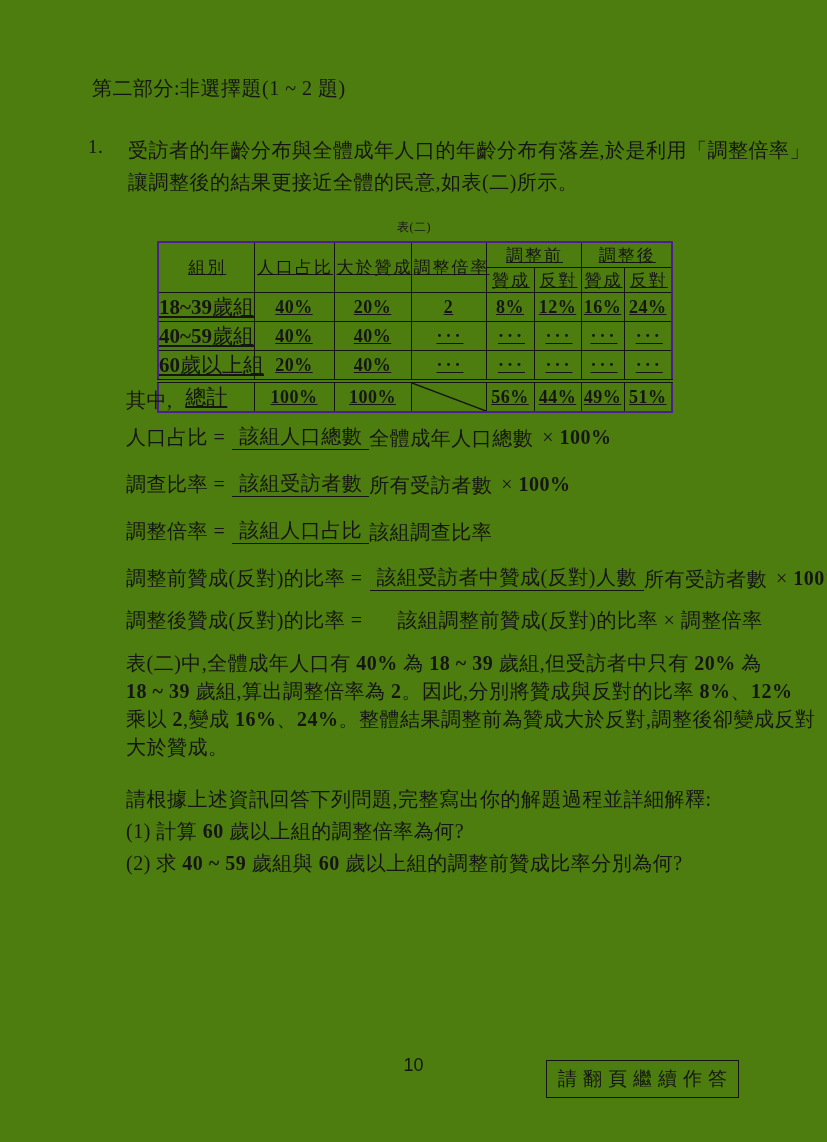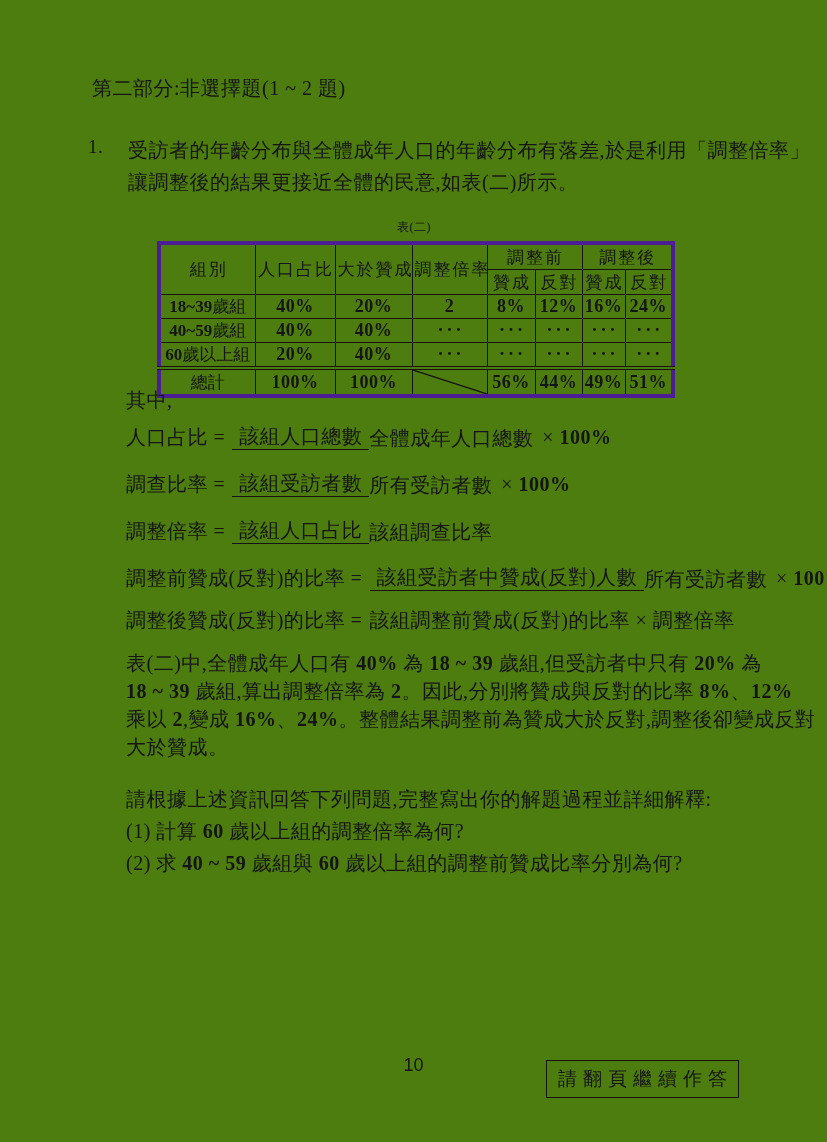--- a/index.html
+++ b/index.html
@@ -11,40 +11,40 @@
   .b { font-weight:700; }
 
   .heading { position:absolute; top:75px; left:92px; font-size:20px; }
 
   .qnum { position:absolute; top:136px; left:88px; font-size:19px; }
   .intro { position:absolute; top:134px; left:128px; width:632px; }
   .tline { height:32px; line-height:32px; white-space:nowrap; }
 
   .tbl-wrap { position:absolute; top:215px; left:157px; width:514px; }
   .tbl-title { text-align:center; font-size:12px; height:26px; line-height:24px; }
-  table.tbl { border-collapse:collapse; table-layout:fixed; width:514px; border:4px solid #4c1d95; }
+  table.tbl { border-collapse:collapse; table-layout:fixed; width:514px; border:2px solid #4c1d95;text-decoration:underline; }
   table.tbl td {
     border:1.5px solid #141414; text-align:center; vertical-align:middle;
     padding:0; white-space:nowrap; overflow:visible;
   }
   .hr1 td { height:24px; }
   .hr2 td { height:24px; }
   .hc { font-size:17px; letter-spacing:2px; text-indent:2px; }
   .drow td { height:22px; }
-  .lbl { font-size:17px; letter-spacing:0; }
+  .lbl { font-size:21px; letter-spacing:0; }
   .val { font-size:18px; font-weight:700; font-family:"Liberation Serif","DejaVu Serif",serif; }
   .dots { letter-spacing:3px; text-indent:3px; }
   tr.total td { border-top:4px double #141414; height:24px; }
   td.diag { position:relative; }
   td.diag svg { position:absolute; top:0; left:0; width:100%; height:100%; display:block; }
 
   .formulas { position:absolute; top:388px; left:126px; width:640px; }
   .f-intro { height:26px; line-height:24px; }
   .formula { display:flex; align-items:center; min-height:47px; white-space:nowrap; }
-  .formula.plain { min-height:36px; }
+  .formula.plain { min-height:36px;gap:28px; }
   .flhs { margin-right:7px; }
   .frac { display:inline-flex; flex-direction:row; align-items:center; line-height:1.12; text-align:center; }
   .fnum { border-bottom:1.5px solid #141414; padding:0 7px 2px 7px; }
   .fden { padding-top:2px; }
   .fsuf { margin-left:9px; }
 
   .para { position:absolute; top:649px; left:126px; width:640px; }
   .pline { height:28px; line-height:28px; white-space:nowrap; }
 
   .tasks { position:absolute; top:783px; left:126px; width:650px; }

